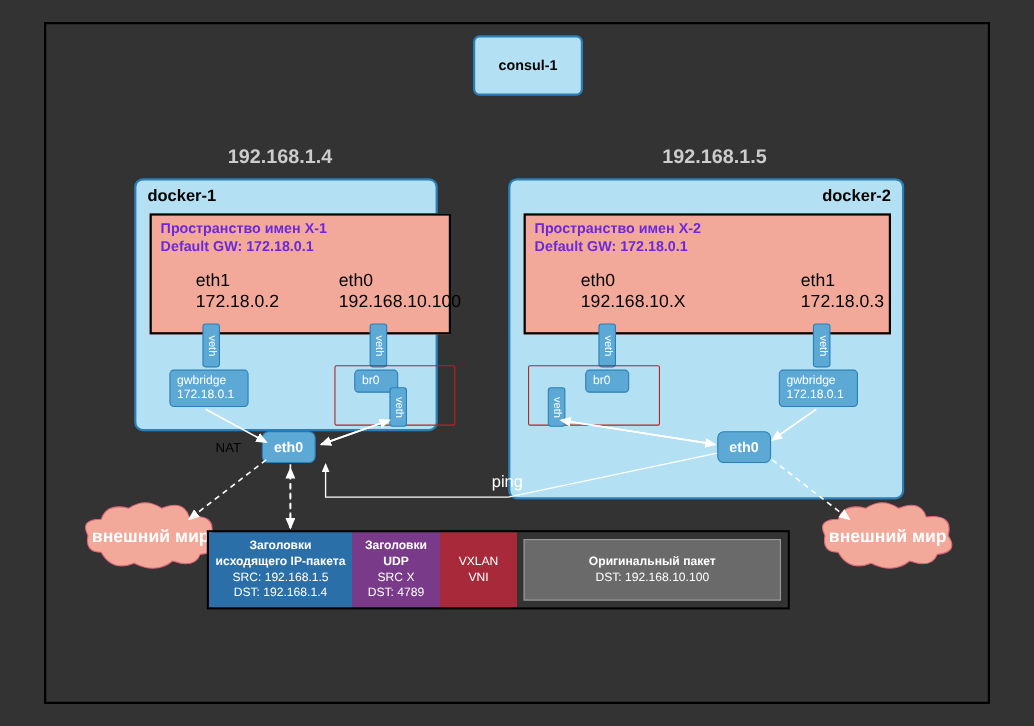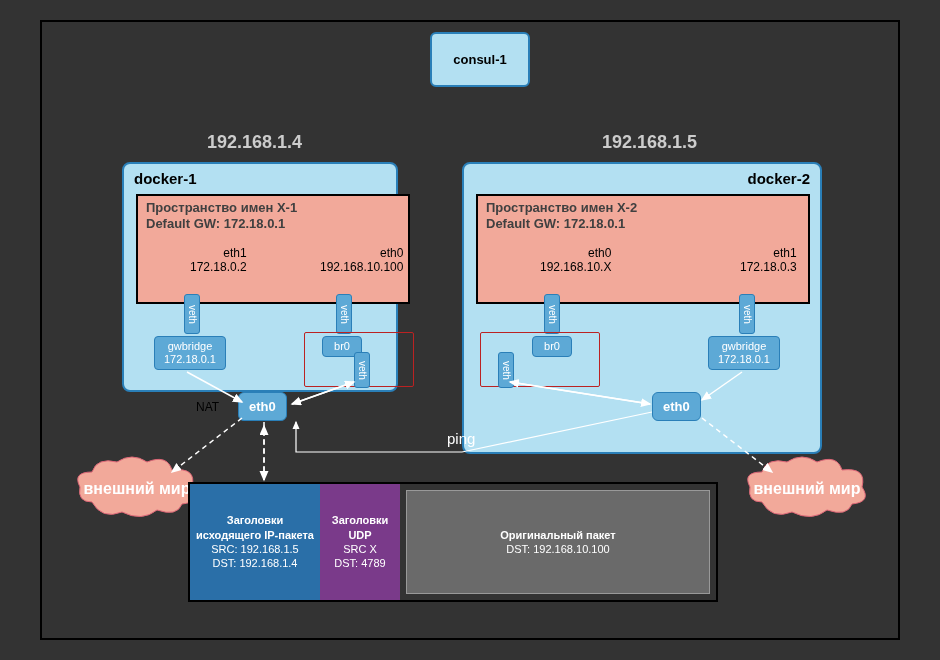--- a/index.html
+++ b/index.html
@@ -4,24 +4,24 @@
 <style>
   * { box-sizing: border-box; margin: 0; padding: 0; }
   body { background: #333; font-family: Arial, sans-serif; width: 940px; height: 660px; position: relative; }
   .canvas { position: absolute; left: 40px; top: 20px; width: 860px; height: 620px; border: 2px solid #000; background: #333; }
   .node { position: absolute; border-radius: 6px; font-size: 13px; }
   .consul { background: #b3e0f2; border: 2px solid #2a7fb8; text-align: center; padding: 18px 10px; font-weight: bold; color: #000; }
   .ip-label { position: absolute; color: #ccc; font-size: 18px; font-weight: bold; }
   .docker { background: #b3e0f2; border: 2px solid #2a7fb8; border-radius: 8px; }
   .docker-title { position: absolute; top: 6px; font-weight: bold; color: #000; font-size: 15px; }
   .ns { position: absolute; background: #f2a99a; border: 2px solid #000; padding: 4px 8px; }
-  .ns-title { font-weight: bold; font-size: 13px; color: #404040; line-height: 1.2; }
-  .iface-lbl { position: absolute; font-size: 12px; color: #000; text-align: right; line-height: 1.2; margin-left: 12px; }
+  .ns-title { font-weight: bold; font-size: 13px; color: #6d28d9; line-height: 1.2; }
+  .iface-lbl { position: absolute; font-size: 16px; color: #000; text-align: left; line-height: 1.2; }
   .veth { position: absolute; background: #5da9d6; border: 1px solid #2a7fb8; border-radius: 3px; width: 16px; text-align: center; color: #fff; font-size: 10px; writing-mode: vertical-rl; padding: 4px 1px; }
-  .bridge { position: absolute; background: #5da9d6; border: 1px solid #2a7fb8; border-radius: 4px; color: #fff; font-size: 11px; text-align: center; padding: 3px 6px; line-height: 1.2; }
+  .bridge { position: absolute; background: #5da9d6; border: 1px solid #2a7fb8; border-radius: 4px; color: #fff; font-size: 11px; padding: 3px 6px; line-height: 1.2; }
   .br0box { position: absolute; border: 1.5px solid #b22; border-radius: 2px; }
   .eth0 { position: absolute; background: #5da9d6; border: 1px solid #2a7fb8; border-radius: 6px; color: #fff; font-size: 13px; font-weight: bold; text-align: center; padding: 6px 10px; }
   .nat { position: absolute; color: #000; font-size: 12px; }
   .cloud { position: absolute; }
   .cloud-label { position: absolute; color: #fff; font-size: 16px; text-align: center; font-weight: bold; width: 100%; top: 40%; }
   .ping { position: absolute; color: #fff; font-size: 15px; }
   .packet { position: absolute; border: 2px solid #000; display: flex; }
   .pkt-seg { color: #fff; font-size: 11px; text-align: center; padding: 8px 6px; line-height: 1.3; display: flex; flex-direction: column; justify-content: center; }
   .pkt-ip { background: #2a6fa8; }
   .pkt-udp { background: #7a3a8a; }
@@ -85,30 +85,34 @@
   </div>
   <div class="cloud" style="left:700px; top:430px; width:130px; height:70px;">
     <svg width="130" height="70">
         <path d="M20,50 Q5,50 8,35 Q0,20 20,20 Q25,5 45,10 Q60,0 75,10 Q95,2 100,18 Q125,15 120,35 Q130,50 110,52 Q105,65 85,58 Q70,70 50,60 Q30,68 20,50 Z" fill="#f2a99a" stroke="#d67"></path>
       </svg>
     <div class="cloud-label">внешний мир</div>
   </div>
 
   <div class="ping" style="left:405px; top:408px;">ping</div>
 
-  <div class="packet" style="left:146px; top:460px; width:530px; height:120px;">
+  <div class="packet" style="left:146px; top:460px; width:530px; height:72px;">
     <div class="pkt-seg pkt-ip" style="width:130px;">
       <b>Заголовки исходящего IP-пакета</b>
       <span>SRC: 192.168.1.5</span>
       <span>DST: 192.168.1.4</span>
     </div>
     <div class="pkt-seg pkt-udp" style="width:80px;">
       <b>Заголовки UDP</b>
       <span>SRC  X</span>
       <span>DST: 4789</span>
+    </div>
+    <div class="pkt-seg pkt-vxlan" style="width:70px;">
+      <span>VXLAN</span>
+      <span>VNI</span>
     </div>
     <div class="pkt-wrap">
       <div class="pkt-seg pkt-orig" style="flex:1;">
         <b>Оригинальный пакет</b>
         <span>DST: 192.168.10.100</span>
       </div>
     </div>
   </div>
 
   <svg class="overlay" width="860" height="620">

